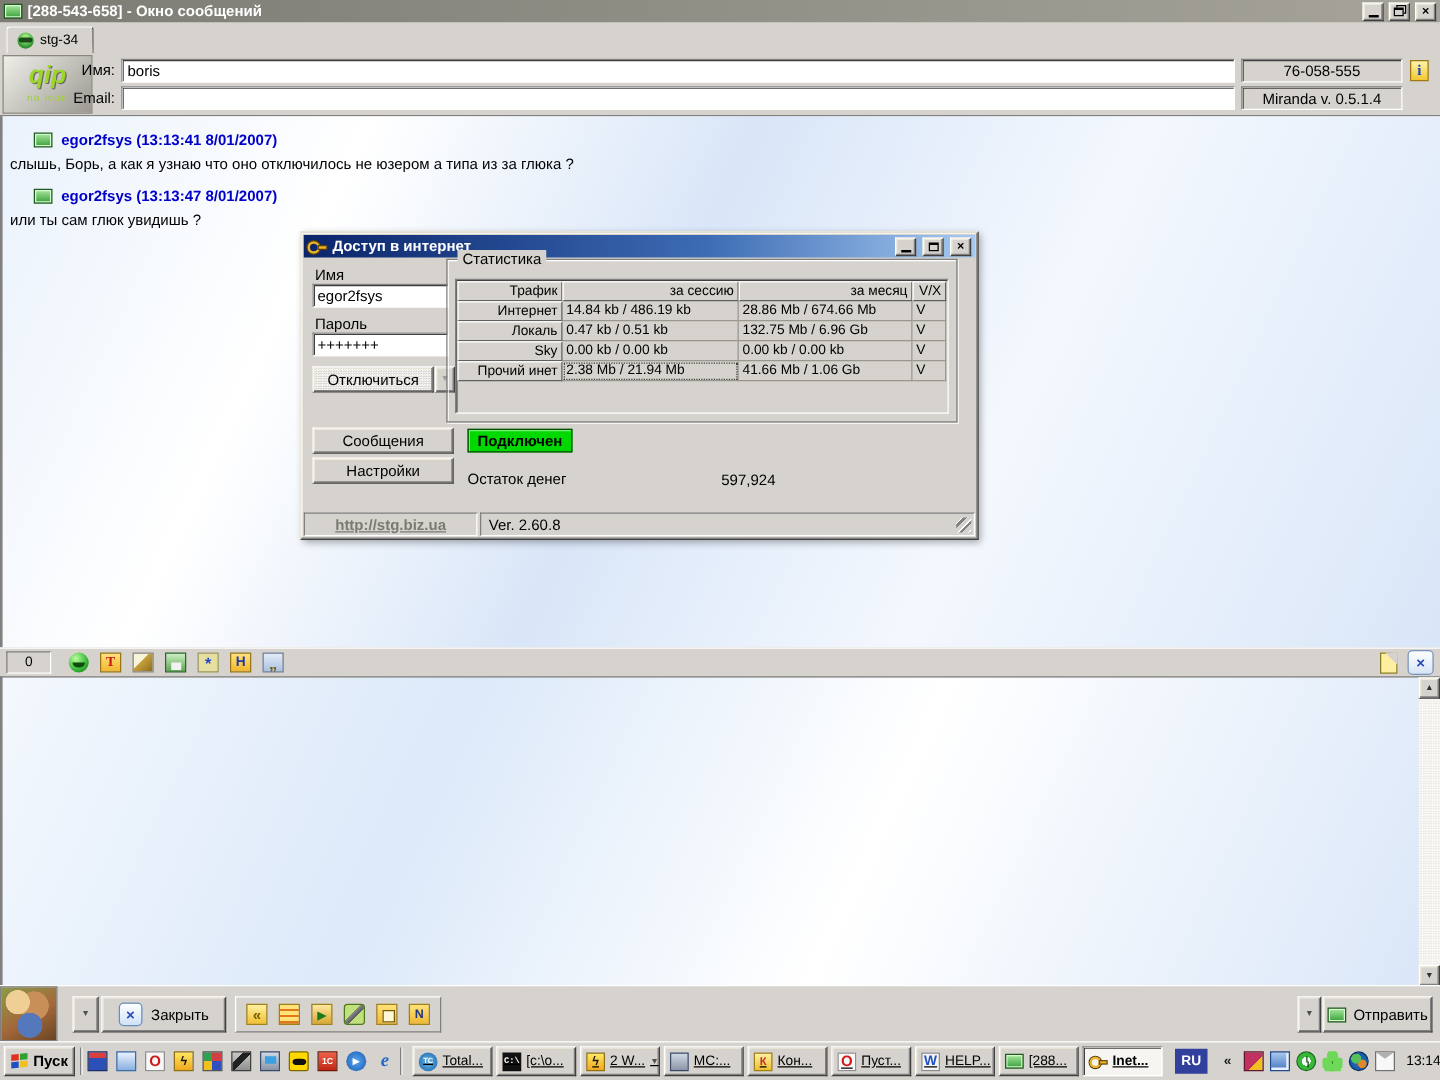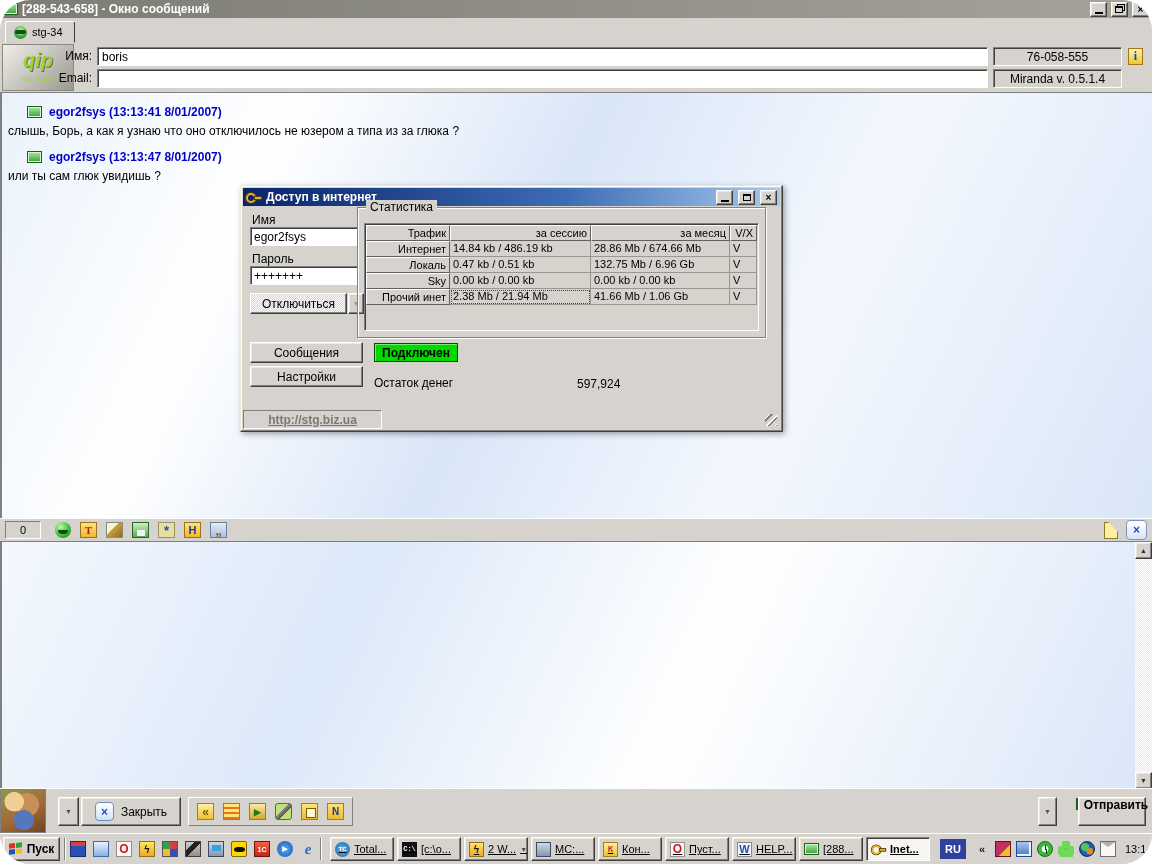--- a/index.html
+++ b/index.html
@@ -1,18 +1,18 @@
 <!DOCTYPE html>
 <html><head>
 <meta charset="utf-8">
 <style>
   * { box-sizing: border-box; margin: 0; padding: 0; }
   html,body { width:1152px; height:864px; }
   body { font-family:"Liberation Sans", sans-serif; font-size:11px; color:#000; }
-  #screen { position:relative; width:1152px; height:864px; background:#d6d3ce; overflow:hidden;border-radius:31px; }
+  #screen { position:relative; width:1152px; height:864px; background:#d6d3ce; overflow:hidden; }
 
   
   .raised { background:#d6d3ce; border:1px solid; border-color:#ffffff #404040 #404040 #ffffff; box-shadow:inset -1px -1px 0 #808080, inset 1px 1px 0 #ece9d8; }
   .dither { background-image:conic-gradient(#ffffff 25%, #d6d3ce 0 50%, #ffffff 0 75%, #d6d3ce 0); background-size:2px 2px; }
 
   
   .titlebar { position:absolute; left:0; top:0; width:1152px; height:18px; background:linear-gradient(to right,#7d7c74,#a5a39a); display:flex; align-items:center; gap:4px; padding:0 3px; color:#fff; font-weight:bold; font-size:12px; }
   .msgicon { display:inline-block; width:15px; height:12px; background:linear-gradient(#a8e8a0,#3aa03a); border:1px solid #1c5c1c; box-shadow:inset 0 0 0 1px #d8f8d0; }
   .tb-caption { flex:1; white-space:nowrap; overflow:hidden; }
   .tb-btn { width:17px; height:15px; display:flex; align-items:center; justify-content:center; font-size:10px; font-weight:bold; color:#000; }
@@ -96,21 +96,21 @@
   .bb-group { position:absolute; left:188px; top:8px; height:29px; background:#d6d3ce; border:1px solid; border-color:#fff #808080 #808080 #fff; display:flex; align-items:center; padding:0 8px; gap:9px; }
   .bi { width:17px; height:17px; display:inline-flex; align-items:center; justify-content:center; font-weight:bold; font-size:10px; }
   .bi0 { background:linear-gradient(#fff0a0,#f0c030); border:1px solid #a08018; color:#7a5c00; font-size:12px; }
   .bi1 { background:repeating-linear-gradient(#ffe27a 0 3px, #e07818 3px 5px); border:1px solid #a08018; }
   .bi2 { background:linear-gradient(#ffe8a0,#d8a830); border:1px solid #a08018; color:#1c7a1c; font-size:9px; }
   .bi3 { background:linear-gradient(135deg,#bfe07a 40%,#8a8a8a 41%,#5a5a5a 60%,#bfe07a 61%); border:1px solid #4a7a1a; border-radius:3px; }
   .bi4 { background:linear-gradient(#ffe27a,#f0b830); border:1px solid #a08018; position:relative; }
   .bi4::after { content:""; position:absolute; left:4px; top:4px; width:8px; height:8px; border:1px solid #7a5c00; background:#fff8d8; }
   .bi5 { background:linear-gradient(#ffe27a,#f0b830); border:1px solid #a08018; color:#203880; }
   .bb-drop2 { position:absolute; right:95px; top:8px; width:19px; height:29px; display:flex; align-items:center; justify-content:center; font-size:8px; }
-  .bb-send { position:absolute; right:6px; top:8px; width:68px; height:29px; display:flex; align-items:flex-start; justify-content:center; gap:6px; font-size:12px;font-weight:bold; }
+  .bb-send { position:absolute; right:6px; top:8px; width:88px; height:29px; display:flex; align-items:center; justify-content:center; gap:6px; font-size:12px; }
 
   
   #taskbar { position:absolute; left:0; top:833px; width:1152px; height:31px; background:#d6d3ce; border-top:1px solid #fff; display:flex; align-items:center; padding:0 3px; }
   .startbtn { width:57px; height:24px; display:flex; align-items:center; justify-content:center; gap:4px; font-weight:bold; font-size:12px; flex:none; }
   .winflag { width:14px; height:13px; display:grid; grid-template-columns:6px 6px; grid-template-rows:5px 5px; gap:1px; transform:skewY(-6deg); }
   .winflag i { display:block; } .wf-r{background:#e03020;} .wf-g{background:#30a030;} .wf-b{background:#2050c0;} .wf-y{background:#f0c020;}
   .tsep { width:2px; height:22px; border-left:1px solid #808080; border-right:1px solid #fff; margin:0 4px; flex:none; }
   .ql { display:flex; align-items:center; gap:7px; flex:none; }
   .qlicon { width:16px; height:16px; display:inline-flex; align-items:center; justify-content:center; font-weight:bold; font-size:10px; }
   .ql0 { background:linear-gradient(#d84040 0 30%, #2b50b8 30%); border:1px solid #1a2a6a; }
@@ -268,20 +268,23 @@
     </div>
 
     <div class="badge-connected">Подключен</div>
     <span class="dlg-label" style="left:133px; top:190px;">Остаток денег</span>
     <span class="dlg-label" style="left:336px; top:191px;">597,924</span>
 
     <div class="dlg-status">
       <div class="status-pane" style="width:139px; justify-content:center;">
         <span class="link">http://stg.biz.ua</span>
       </div>
+      <div class="status-pane" style="flex:1;">
+        <span>Ver. 2.60.8</span>
+      </div>
       <div class="grip"></div>
     </div>
   </div>
 
   <div class="edtoolbar">
     <div class="counter">0</div>
     <span class="icon16 ei0"></span>
     <span class="icon16 ei1">T</span>
     <span class="icon16 ei2"></span>
     <span class="icon16 ei3"></span>

